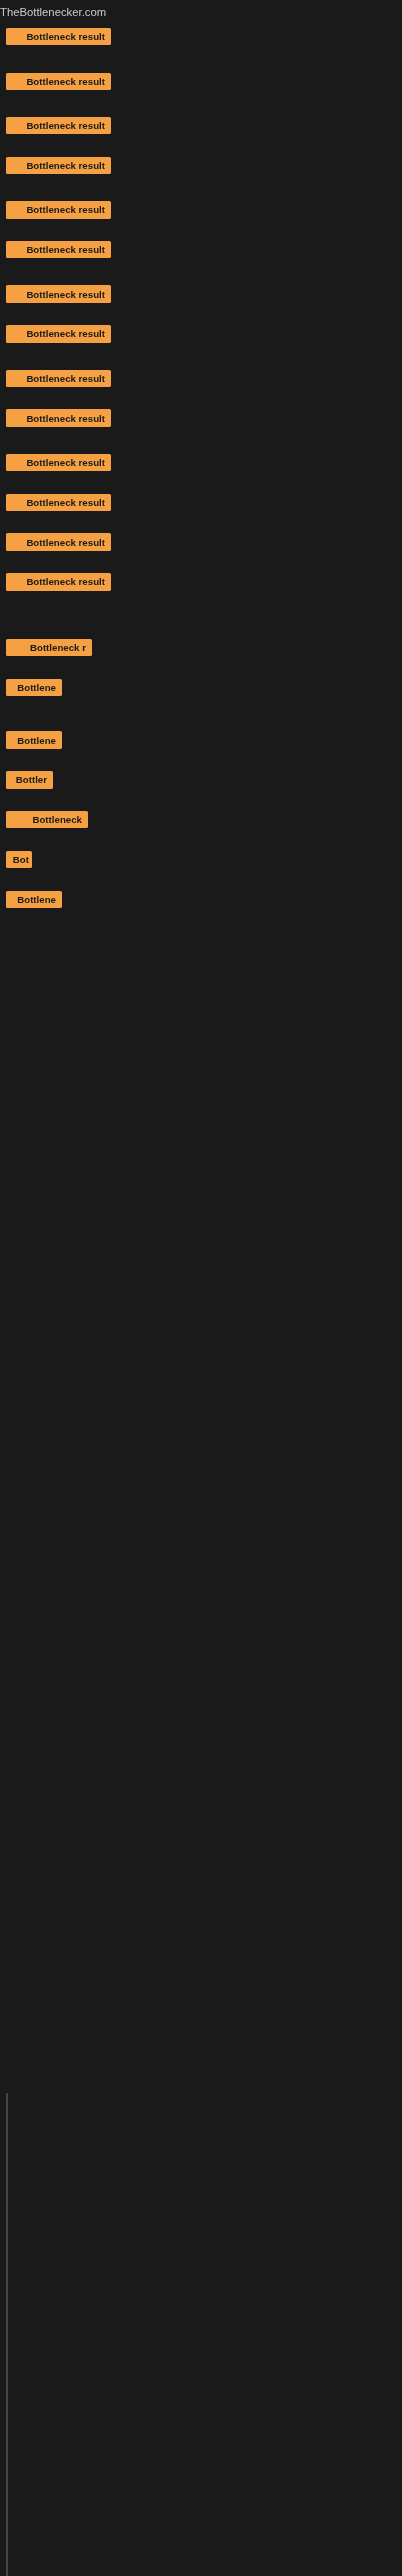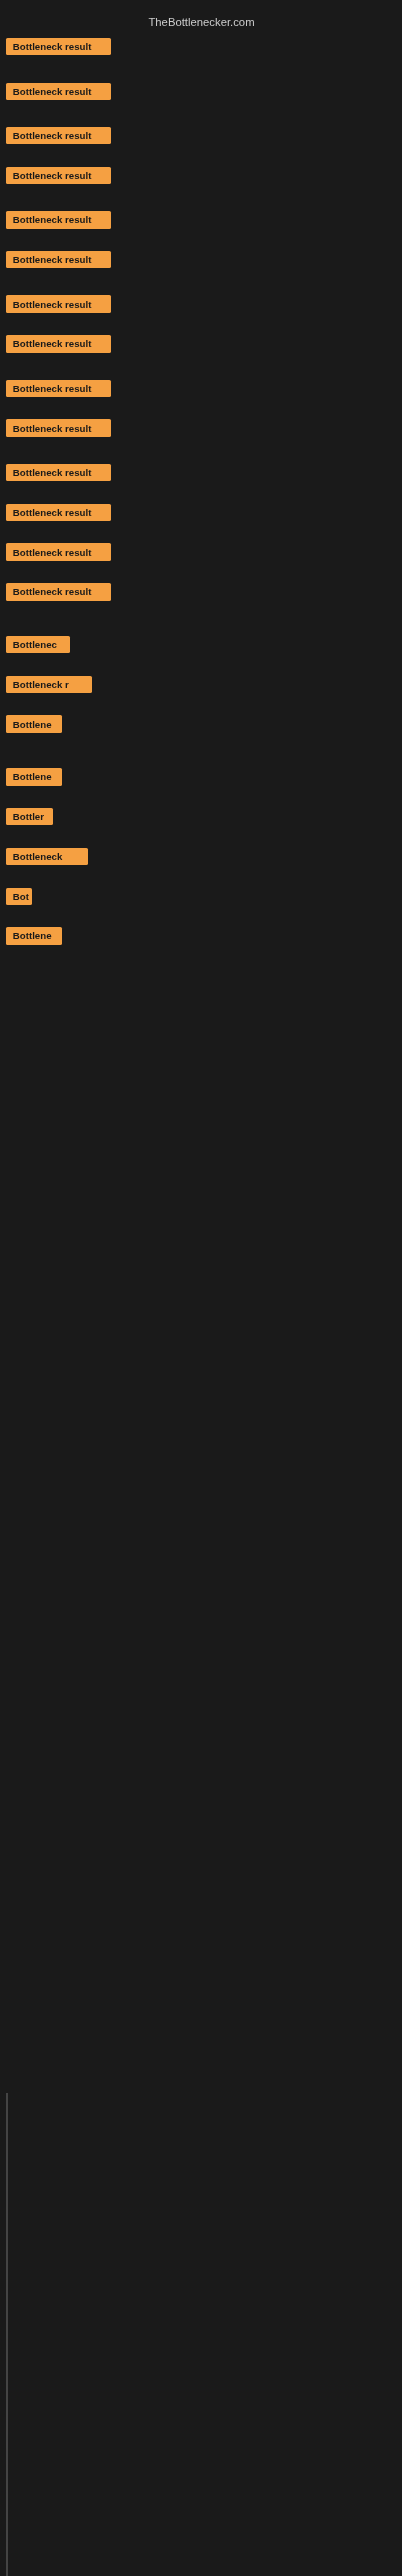--- a/index.html
+++ b/index.html
@@ -10,38 +10,37 @@
 
     body {
       width: 403px;
       min-height: 2576px;
       background-color: #1a1a1a;
       font-family: Arial, sans-serif;
       position: relative;
     }
 
     .site-header {
-      text-align: center;
       padding: 6.4px 0 9.7px 0;
       color: #cccccc;
       font-size: 11.3px;
       font-weight: normal;
-      margin-top: 10px;
     }
 
     .bottleneck-badge {
       display: inline-block;
       background-color: #f5a042;
       color: #1a1a1a;
       font-size: 9.7px;
       font-weight: bold;
       padding: 3.2px 6.4px;
       border-radius: 1.6px;
       white-space: nowrap;
       overflow: hidden;
+      text-align: right;
     }
 
     .result-item {
       margin-bottom: 6.4px;
       padding-left: 3.2px;
     }
 
     .content-area {
       padding: 0 3.2px;
     }
@@ -146,23 +145,20 @@
 
   <div class="result-item">
     <span class="bottleneck-badge" style="width:105px">Bottleneck result</span>
   </div>
 
   <div style="height:13px"></div>
 
 
   <div style="height:13px"></div>
 
-  <div class="result-item">
-    <span class="bottleneck-badge" style="width:64px">Bottlenec</span>
-  </div>
 
   <div style="height:13px"></div>
 
   <div class="result-item">
     <span class="bottleneck-badge" style="width:86px">Bottleneck r</span>
   </div>
 
   <div style="height:13px"></div>
 
   <div class="result-item">

